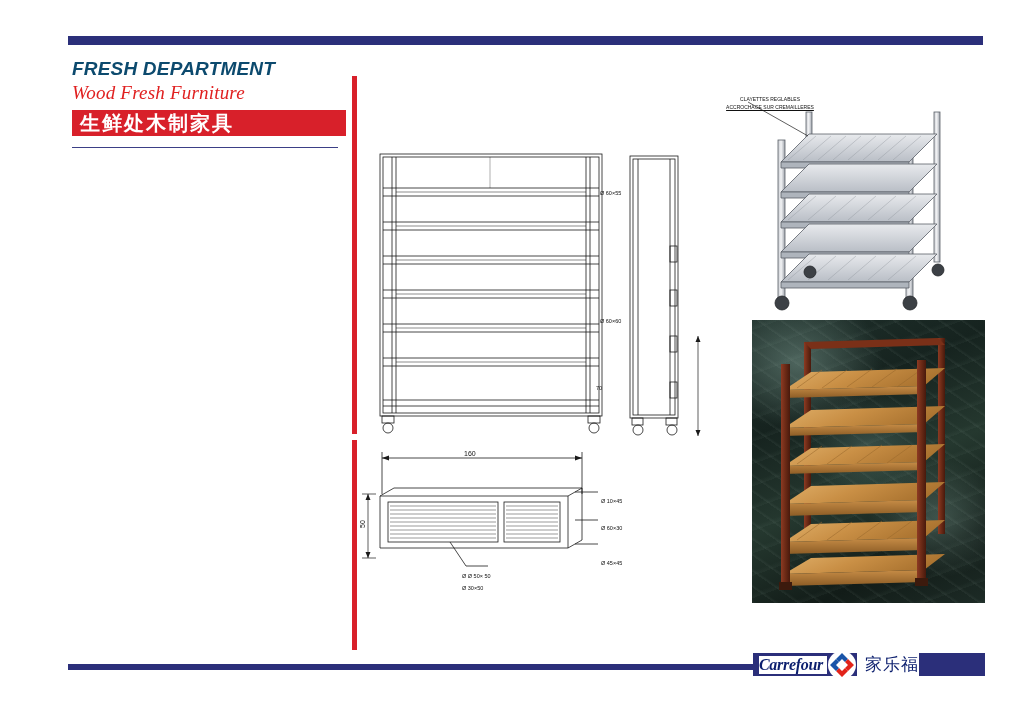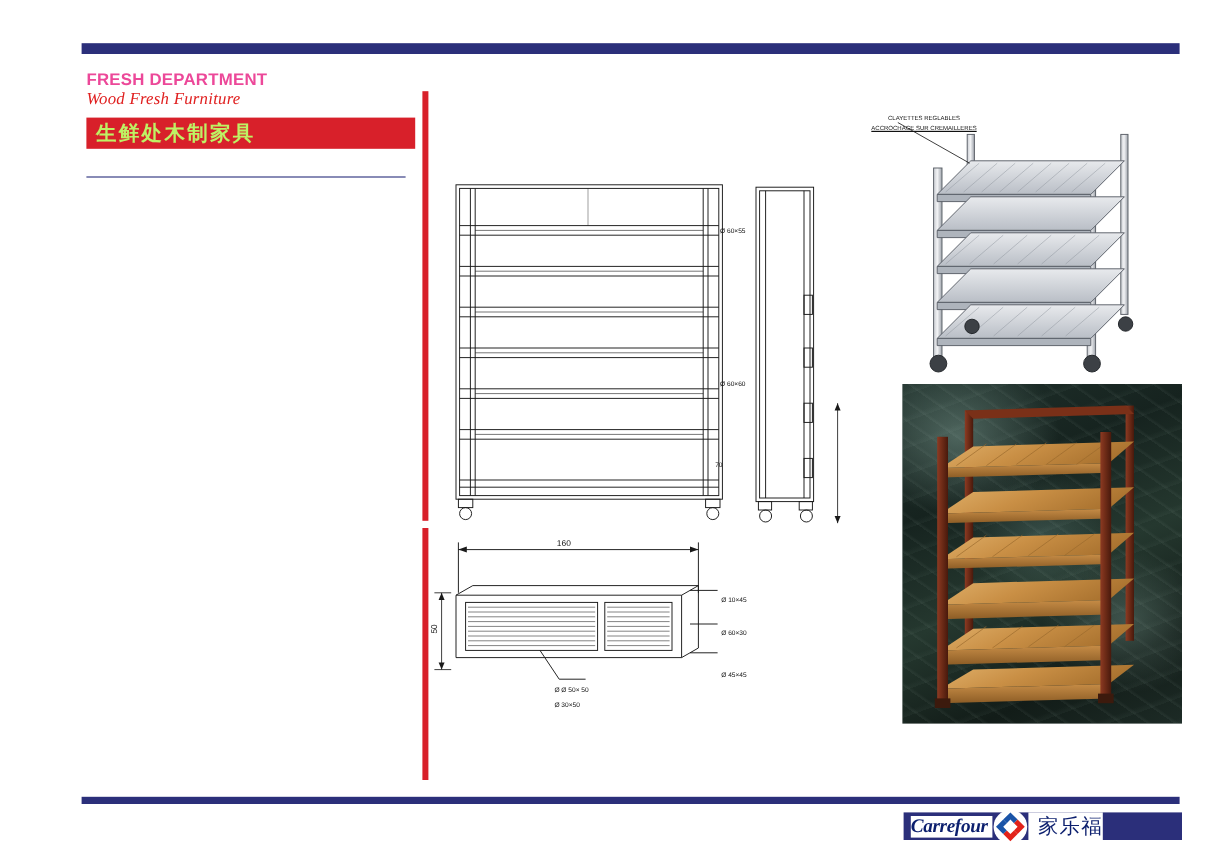--- a/index.html
+++ b/index.html
@@ -36,47 +36,48 @@
     background: #2b2f7a;
   }
 
   
   .header {
     position: absolute;
     left: 72px; top: 58px;
     width: 280px;
   }
   .title-en {
-    font-size: 14px;
+    font-size: 19px;
     font-weight: bold;
     letter-spacing: 0.2px;
-    color: #ec4899;
+    color: #0c4a6e;
     margin: 0 0 2px 0;
     font-family: "Liberation Sans", sans-serif;
+    font-style: italic;
   }
   .title-sub {
-    font-size: 14px;
+    font-size: 19px;
     color: #e02020;
     margin: 0 0 6px 0;
     font-family: "Liberation Serif", serif;
     font-style: italic;
     letter-spacing: 0.2px;
   }
   .title-cn-bar {
     background: #d8202a;
     width: 274px;
     height: 26px;
     display: flex;
     align-items: center;
     padding-left: 8px;
     box-sizing: border-box;
   }
   .title-cn {
-    color: #bef264;
-    font-size: 17px;
+    color: #ffffff;
+    font-size: 20px;
     font-weight: bold;
     letter-spacing: 2px;
     font-family: "DejaVu Sans", sans-serif;
   }
   .header-underline {
     position: absolute;
     left: 72px; top: 147px;
     width: 266px;
     height: 1px;
     background: #3b3f86;
@@ -156,21 +157,21 @@
     background: #ffffff;
     color: #0c1f6e;
     font-weight: normal;
     font-size: 17px;
     font-family: "DejaVu Sans", sans-serif;
     letter-spacing: 1px;
     padding-left: 8px;
   }
   .logo-band {
     position: absolute;
-    left: 753px; top: 677px;
+    left: 753px; top: 653px;
     width: 232px; height: 23px;
     background: #2b2f7a;
     display: flex;
     align-items: center;
     padding: 0 6px;
     box-sizing: border-box;
   }
   .dim-text {
     position: absolute;
     font-size: 5.5px;

